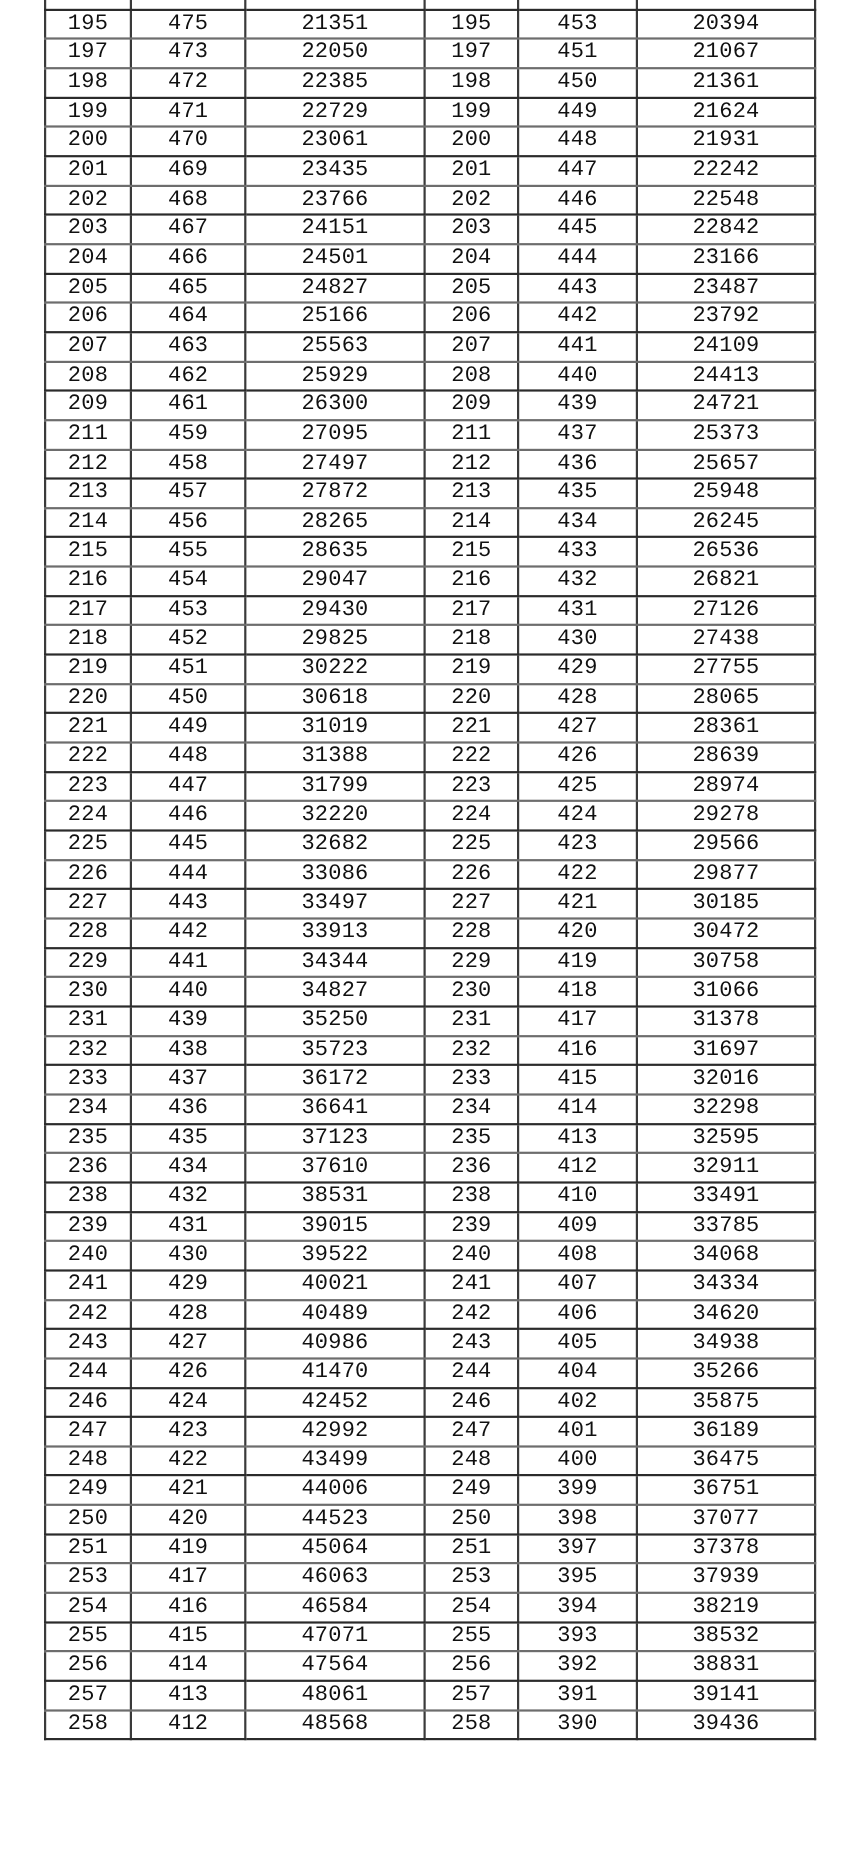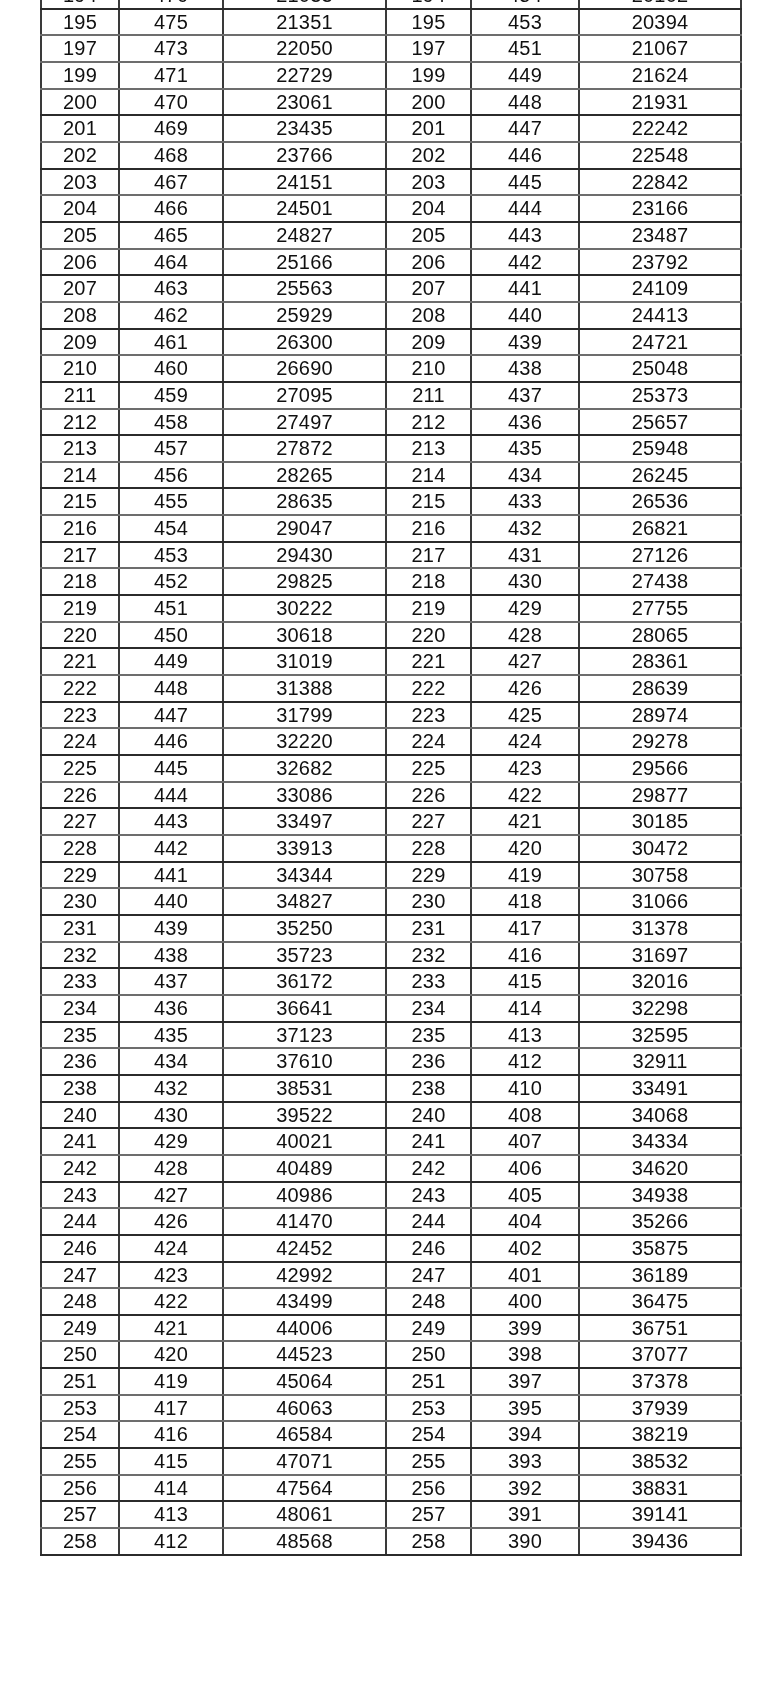--- a/index.html
+++ b/index.html
@@ -14,20 +14,21 @@
     overflow: hidden;
     font-family: "Liberation Sans", "DejaVu Sans", sans-serif;
     -webkit-font-smoothing: antialiased;
   }
   #page {
     position: relative;
     width: 776px;
     height: 1696px;
     background: #ffffff;
     overflow: hidden;
+    font-family: Liberation Mono, monospace;
   }
   
   #table-clip {
     position: absolute;
     left: 0;
     top: 0;
     width: 776px;
     height: 1696px;
     overflow: hidden;
   }
@@ -109,20 +110,28 @@
               <td>20394</td>
             </tr>
             <tr class="light">
               <td>197</td>
               <td>473</td>
               <td>22050</td>
               <td>197</td>
               <td>451</td>
               <td>21067</td>
             </tr>
+            <tr class="heavy">
+              <td>198</td>
+              <td>472</td>
+              <td>22385</td>
+              <td>198</td>
+              <td>450</td>
+              <td>21361</td>
+            </tr>
             <tr class="light">
               <td>199</td>
               <td>471</td>
               <td>22729</td>
               <td>199</td>
               <td>449</td>
               <td>21624</td>
             </tr>
             <tr class="heavy">
               <td>200</td>
@@ -197,28 +206,20 @@
               <td>24413</td>
             </tr>
             <tr class="light">
               <td>209</td>
               <td>461</td>
               <td>26300</td>
               <td>209</td>
               <td>439</td>
               <td>24721</td>
             </tr>
-            <tr class="heavy">
-              <td>210</td>
-              <td>460</td>
-              <td>26690</td>
-              <td>210</td>
-              <td>438</td>
-              <td>25048</td>
-            </tr>
             <tr class="light">
               <td>211</td>
               <td>459</td>
               <td>27095</td>
               <td>211</td>
               <td>437</td>
               <td>25373</td>
             </tr>
             <tr class="heavy">
               <td>212</td>
@@ -420,20 +421,28 @@
               <td>412</td>
               <td>32911</td>
             </tr>
             <tr class="heavy">
               <td>238</td>
               <td>432</td>
               <td>38531</td>
               <td>238</td>
               <td>410</td>
               <td>33491</td>
+            </tr>
+            <tr class="light">
+              <td>239</td>
+              <td>431</td>
+              <td>39015</td>
+              <td>239</td>
+              <td>409</td>
+              <td>33785</td>
             </tr>
             <tr class="heavy">
               <td>240</td>
               <td>430</td>
               <td>39522</td>
               <td>240</td>
               <td>408</td>
               <td>34068</td>
             </tr>
             <tr class="light">

